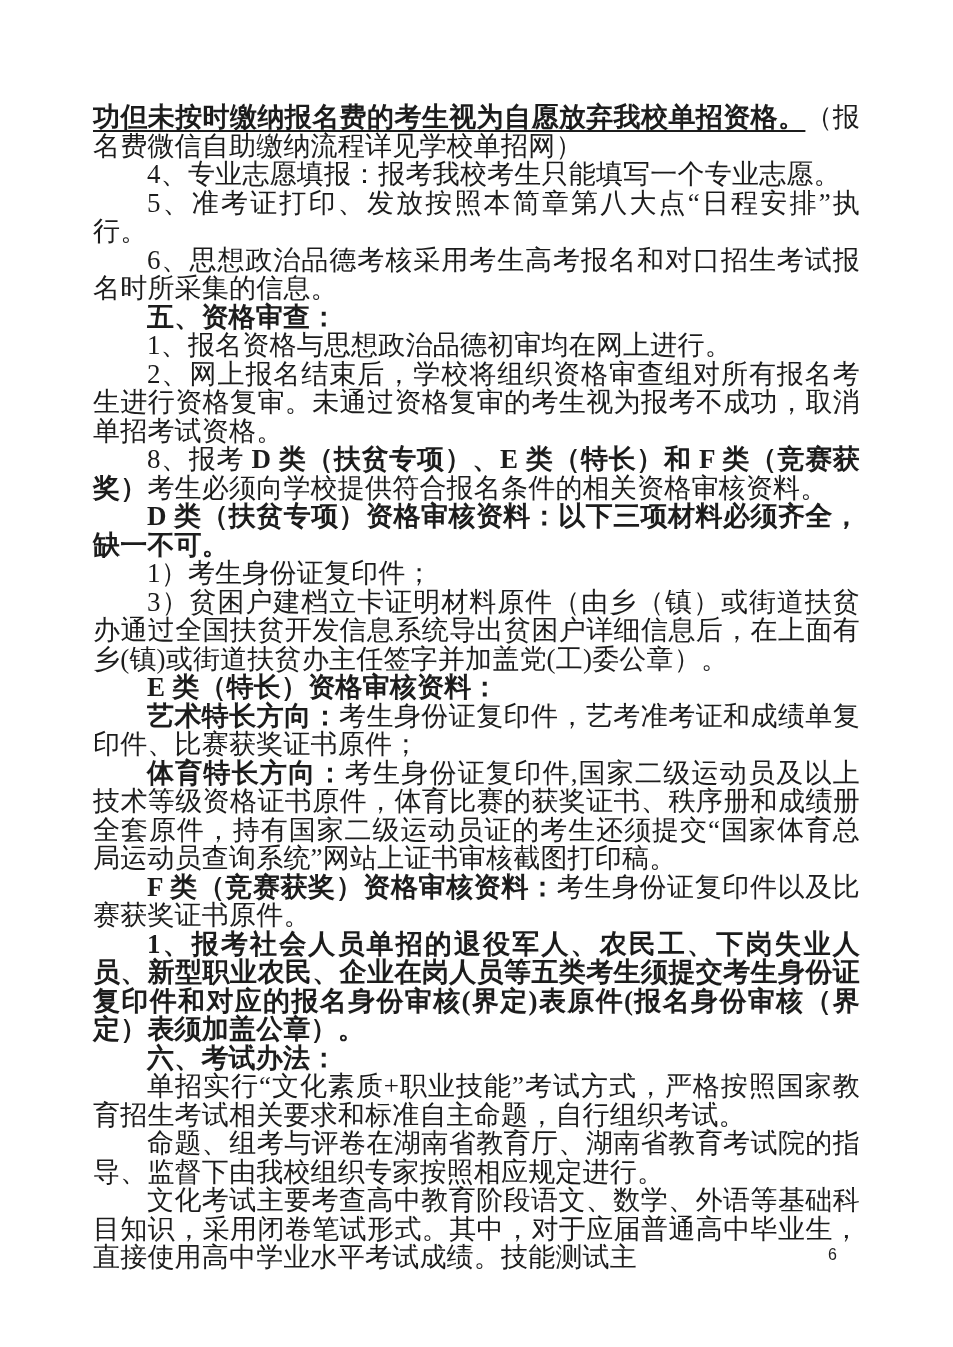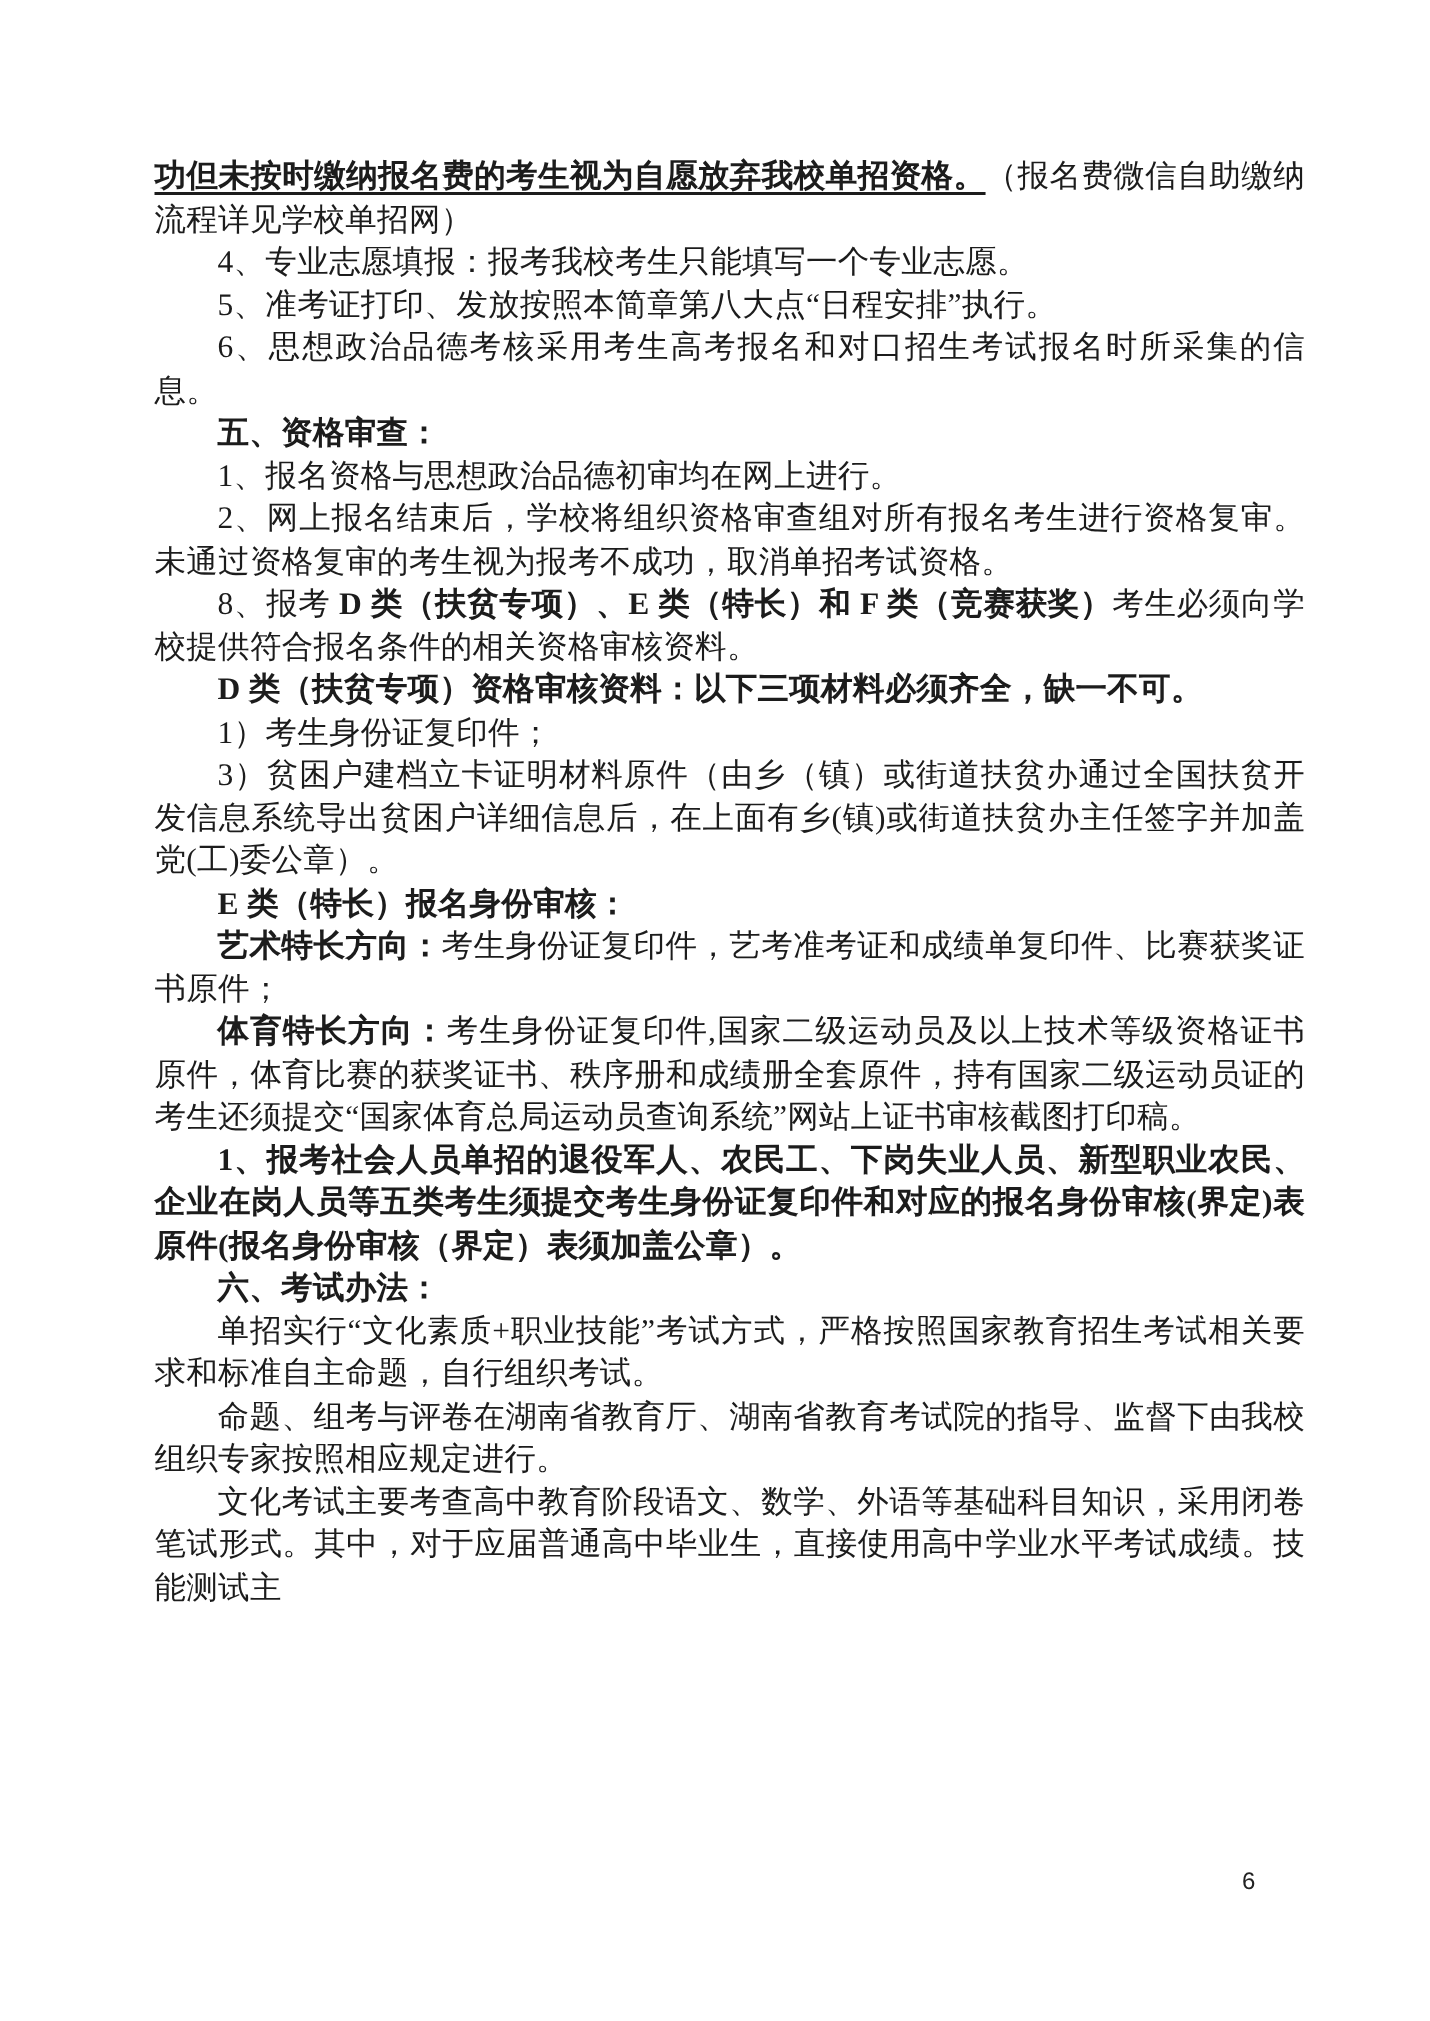--- a/index.html
+++ b/index.html
@@ -11,25 +11,25 @@
     font-family: "Liberation Serif", serif;
     overflow: hidden;
   }
   .page {
     position: absolute;
     inset: 0;
     background: #ffffff;
   }
   .doc-body {
     position: absolute;
-    left: 103px;
+    left: 93px;
     top: 103px;
     width: 767px;
     color: #1c1c1c;
-    font-size: 21px;
+    font-size: 27px;
     line-height: 28.5px;
     text-align: justify;
     letter-spacing: 0.2px;
   }
   p.para {
     margin: 0;
     padding: 0;
   }
   p.para.indent {
     text-indent: 2em;
@@ -59,23 +59,24 @@
       <p class="para indent"><span class="run">4、专业志愿填报：报考我校考生只能填写一个专业志愿。</span></p>
       <p class="para indent"><span class="run">5、准考证打印、发放按照本简章第八大点“日程安排”执行。</span></p>
       <p class="para indent"><span class="run">6、思想政治品德考核采用考生高考报名和对口招生考试报名时所采集的信息。</span></p>
       <p class="para indent"><span class="run b">五、资格审查：</span></p>
       <p class="para indent"><span class="run">1、报名资格与思想政治品德初审均在网上进行。</span></p>
       <p class="para indent"><span class="run">2、网上报名结束后，学校将组织资格审查组对所有报名考生进行资格复审。未通过资格复审的考生视为报考不成功，取消单招考试资格。</span></p>
       <p class="para indent"><span class="run">8、报考 </span><span class="run b">D 类（扶贫专项）、E 类（特长）和 F 类（竞赛获奖）</span><span class="run">考生必须向学校提供符合报名条件的相关资格审核资料。</span></p>
       <p class="para indent"><span class="run b">D 类（扶贫专项）资格审核资料：以下三项材料必须齐全，缺一不可。</span></p>
       <p class="para indent"><span class="run">1）考生身份证复印件；</span></p>
       <p class="para indent"><span class="run">3）贫困户建档立卡证明材料原件（由乡（镇）或街道扶贫办通过全国扶贫开发信息系统导出贫困户详细信息后，在上面有乡(镇)或街道扶贫办主任签字并加盖党(工)委公章）。</span></p>
-      <p class="para indent"><span class="run b">E 类（特长）报名身份审核：</span></p>
+      <p class="para indent"><span class="run b">E 类（特长）资格审核资料：</span></p>
       <p class="para indent"><span class="run b">艺术特长方向：</span><span class="run">考生身份证复印件，艺考准考证和成绩单复印件、比赛获奖证书原件；</span></p>
       <p class="para indent"><span class="run b">体育特长方向：</span><span class="run">考生身份证复印件,国家二级运动员及以上技术等级资格证书原件，体育比赛的获奖证书、秩序册和成绩册全套原件，持有国家二级运动员证的考生还须提交“国家体育总局运动员查询系统”网站上证书审核截图打印稿。</span></p>
+      <p class="para indent"><span class="run b">F 类（竞赛获奖）资格审核资料：</span><span class="run">考生身份证复印件以及比赛获奖证书原件。</span></p>
       <p class="para indent"><span class="run b">1、报考社会人员单招的退役军人、农民工、下岗失业人员、新型职业农民、企业在岗人员等五类考生须提交考生身份证复印件和对应的报名身份审核(界定)表原件(报名身份审核（界定）表须加盖公章）。</span></p>
       <p class="para indent"><span class="run b">六、考试办法：</span></p>
       <p class="para indent"><span class="run">单招实行“文化素质+职业技能”考试方式，严格按照国家教育招生考试相关要求和标准自主命题，自行组织考试。</span></p>
       <p class="para indent"><span class="run">命题、组考与评卷在湖南省教育厅、湖南省教育考试院的指导、监督下由我校组织专家按照相应规定进行。</span></p>
       <p class="para indent"><span class="run">文化考试主要考查高中教育阶段语文、数学、外语等基础科目知识，采用闭卷笔试形式。其中，对于应届普通高中毕业生，直接使用高中学业水平考试成绩。技能测试主</span></p>
     </div>
   <div class="page-number">6</div>
 </div>
 
 </body></html>

